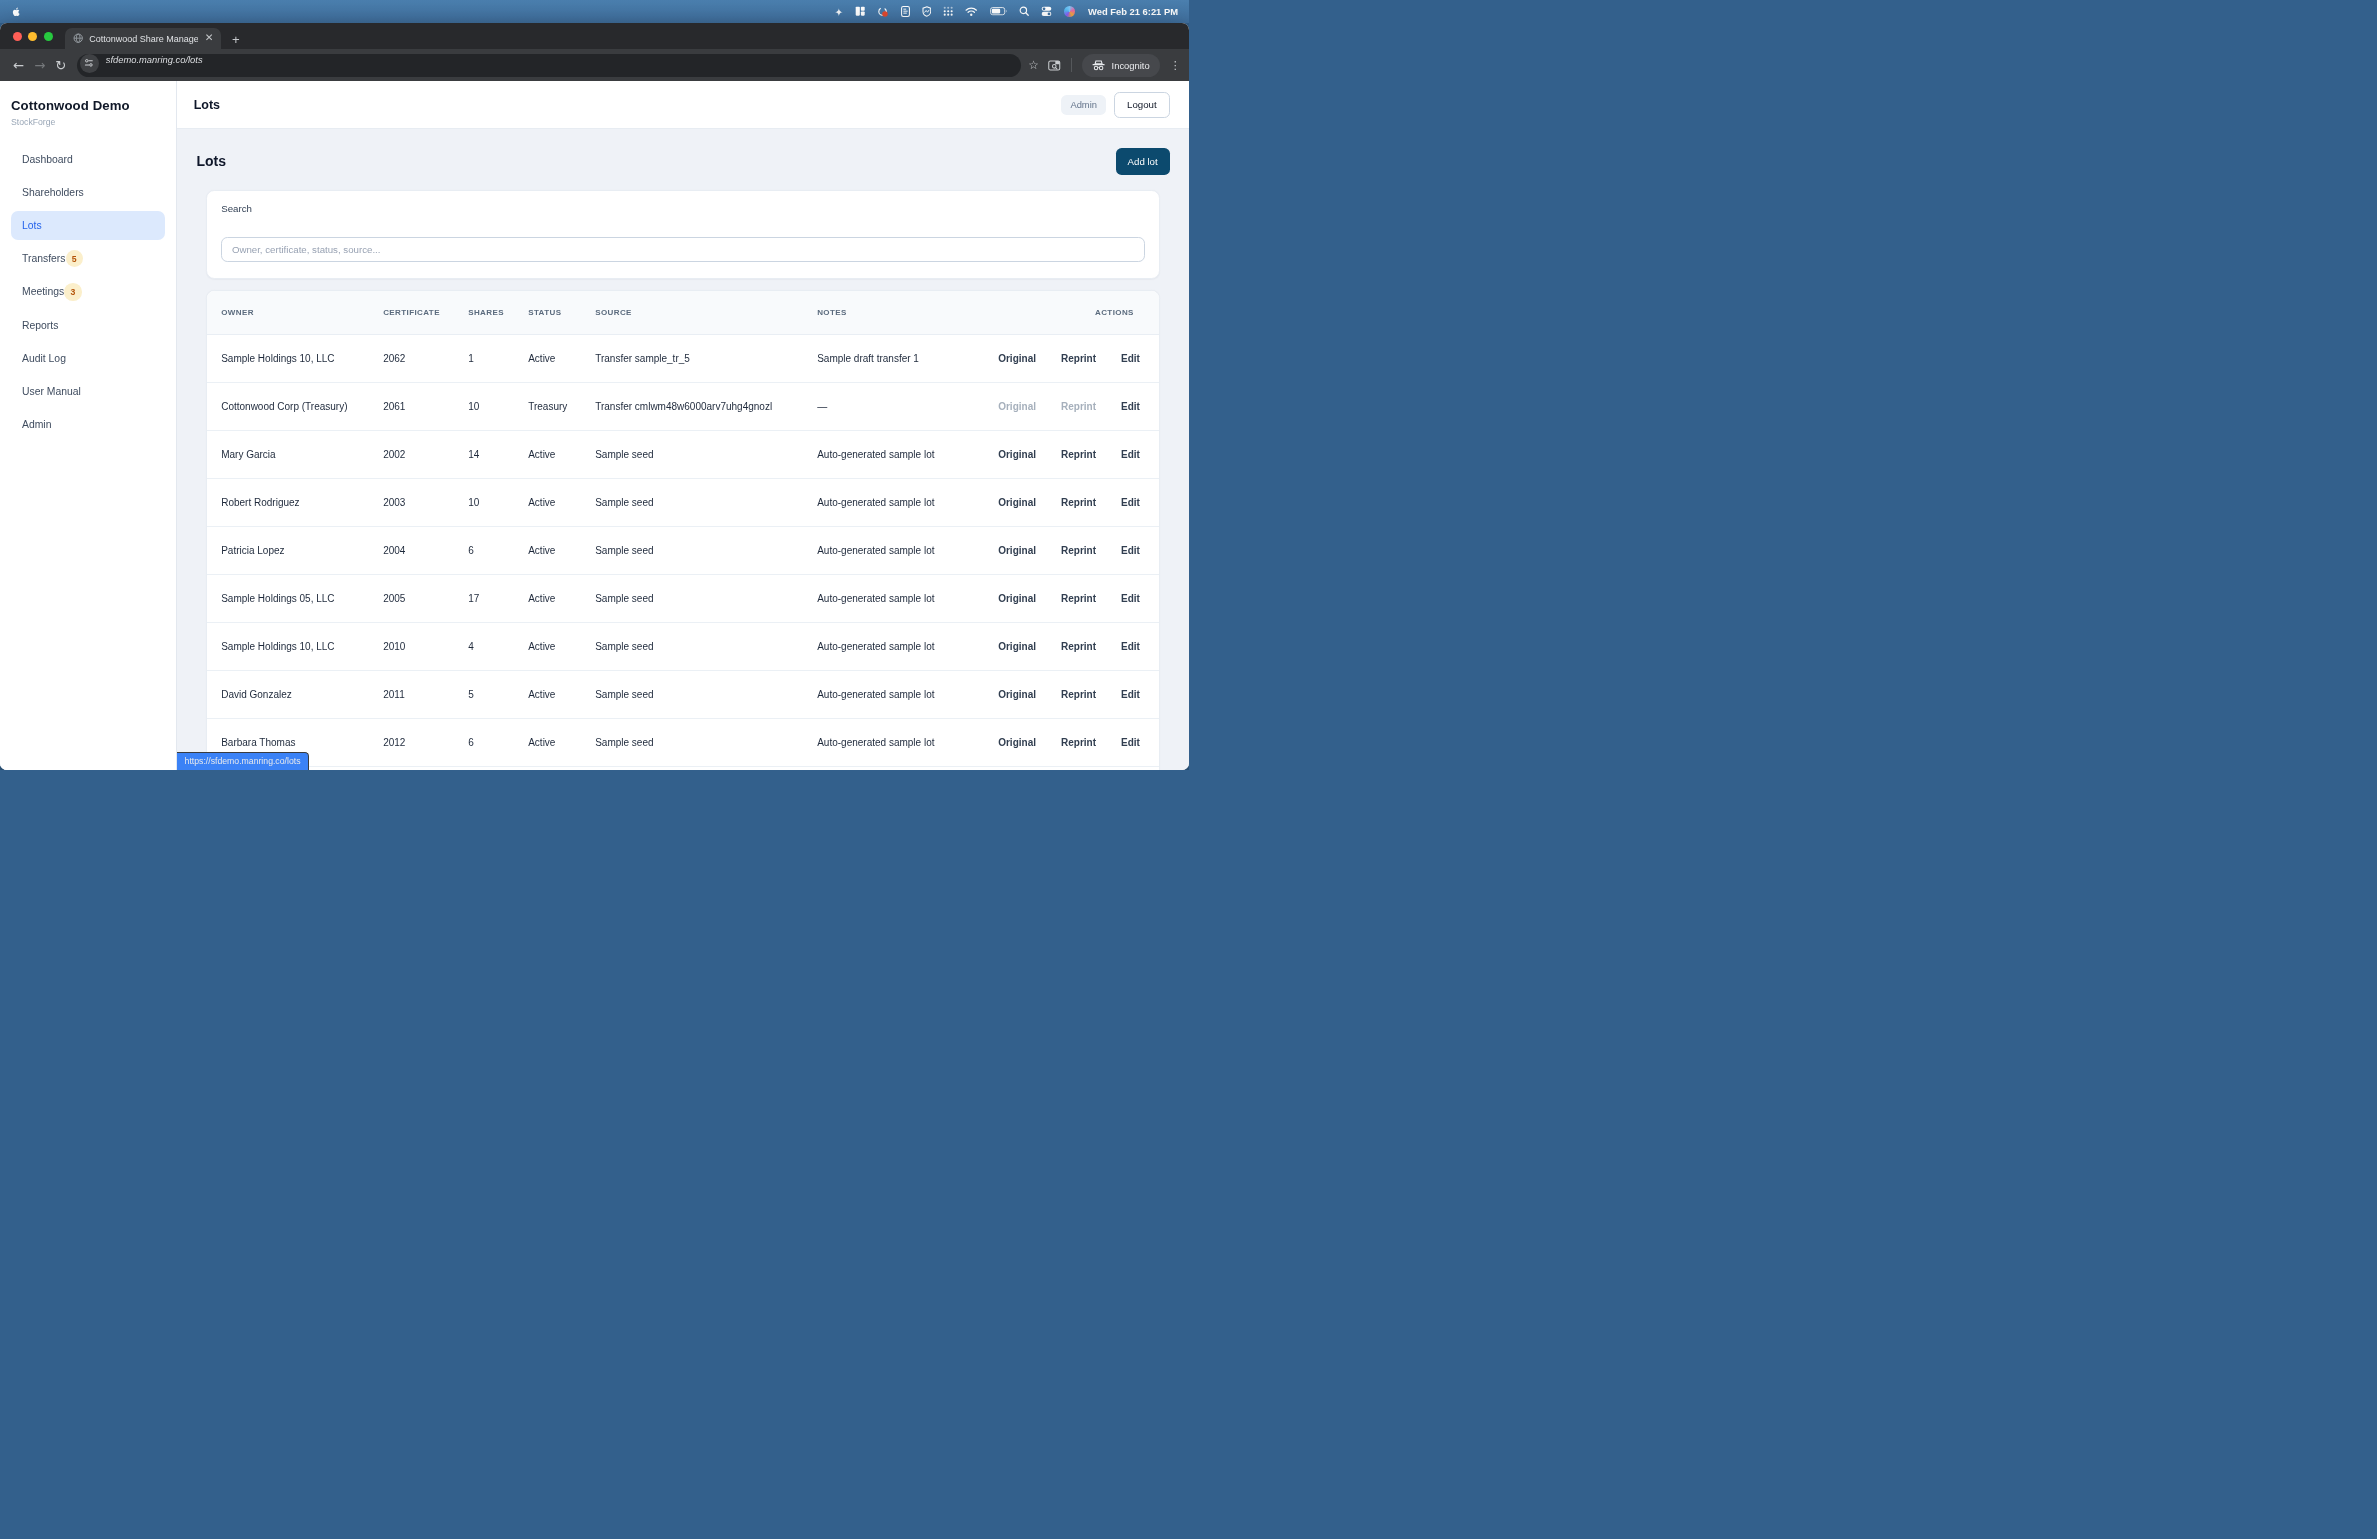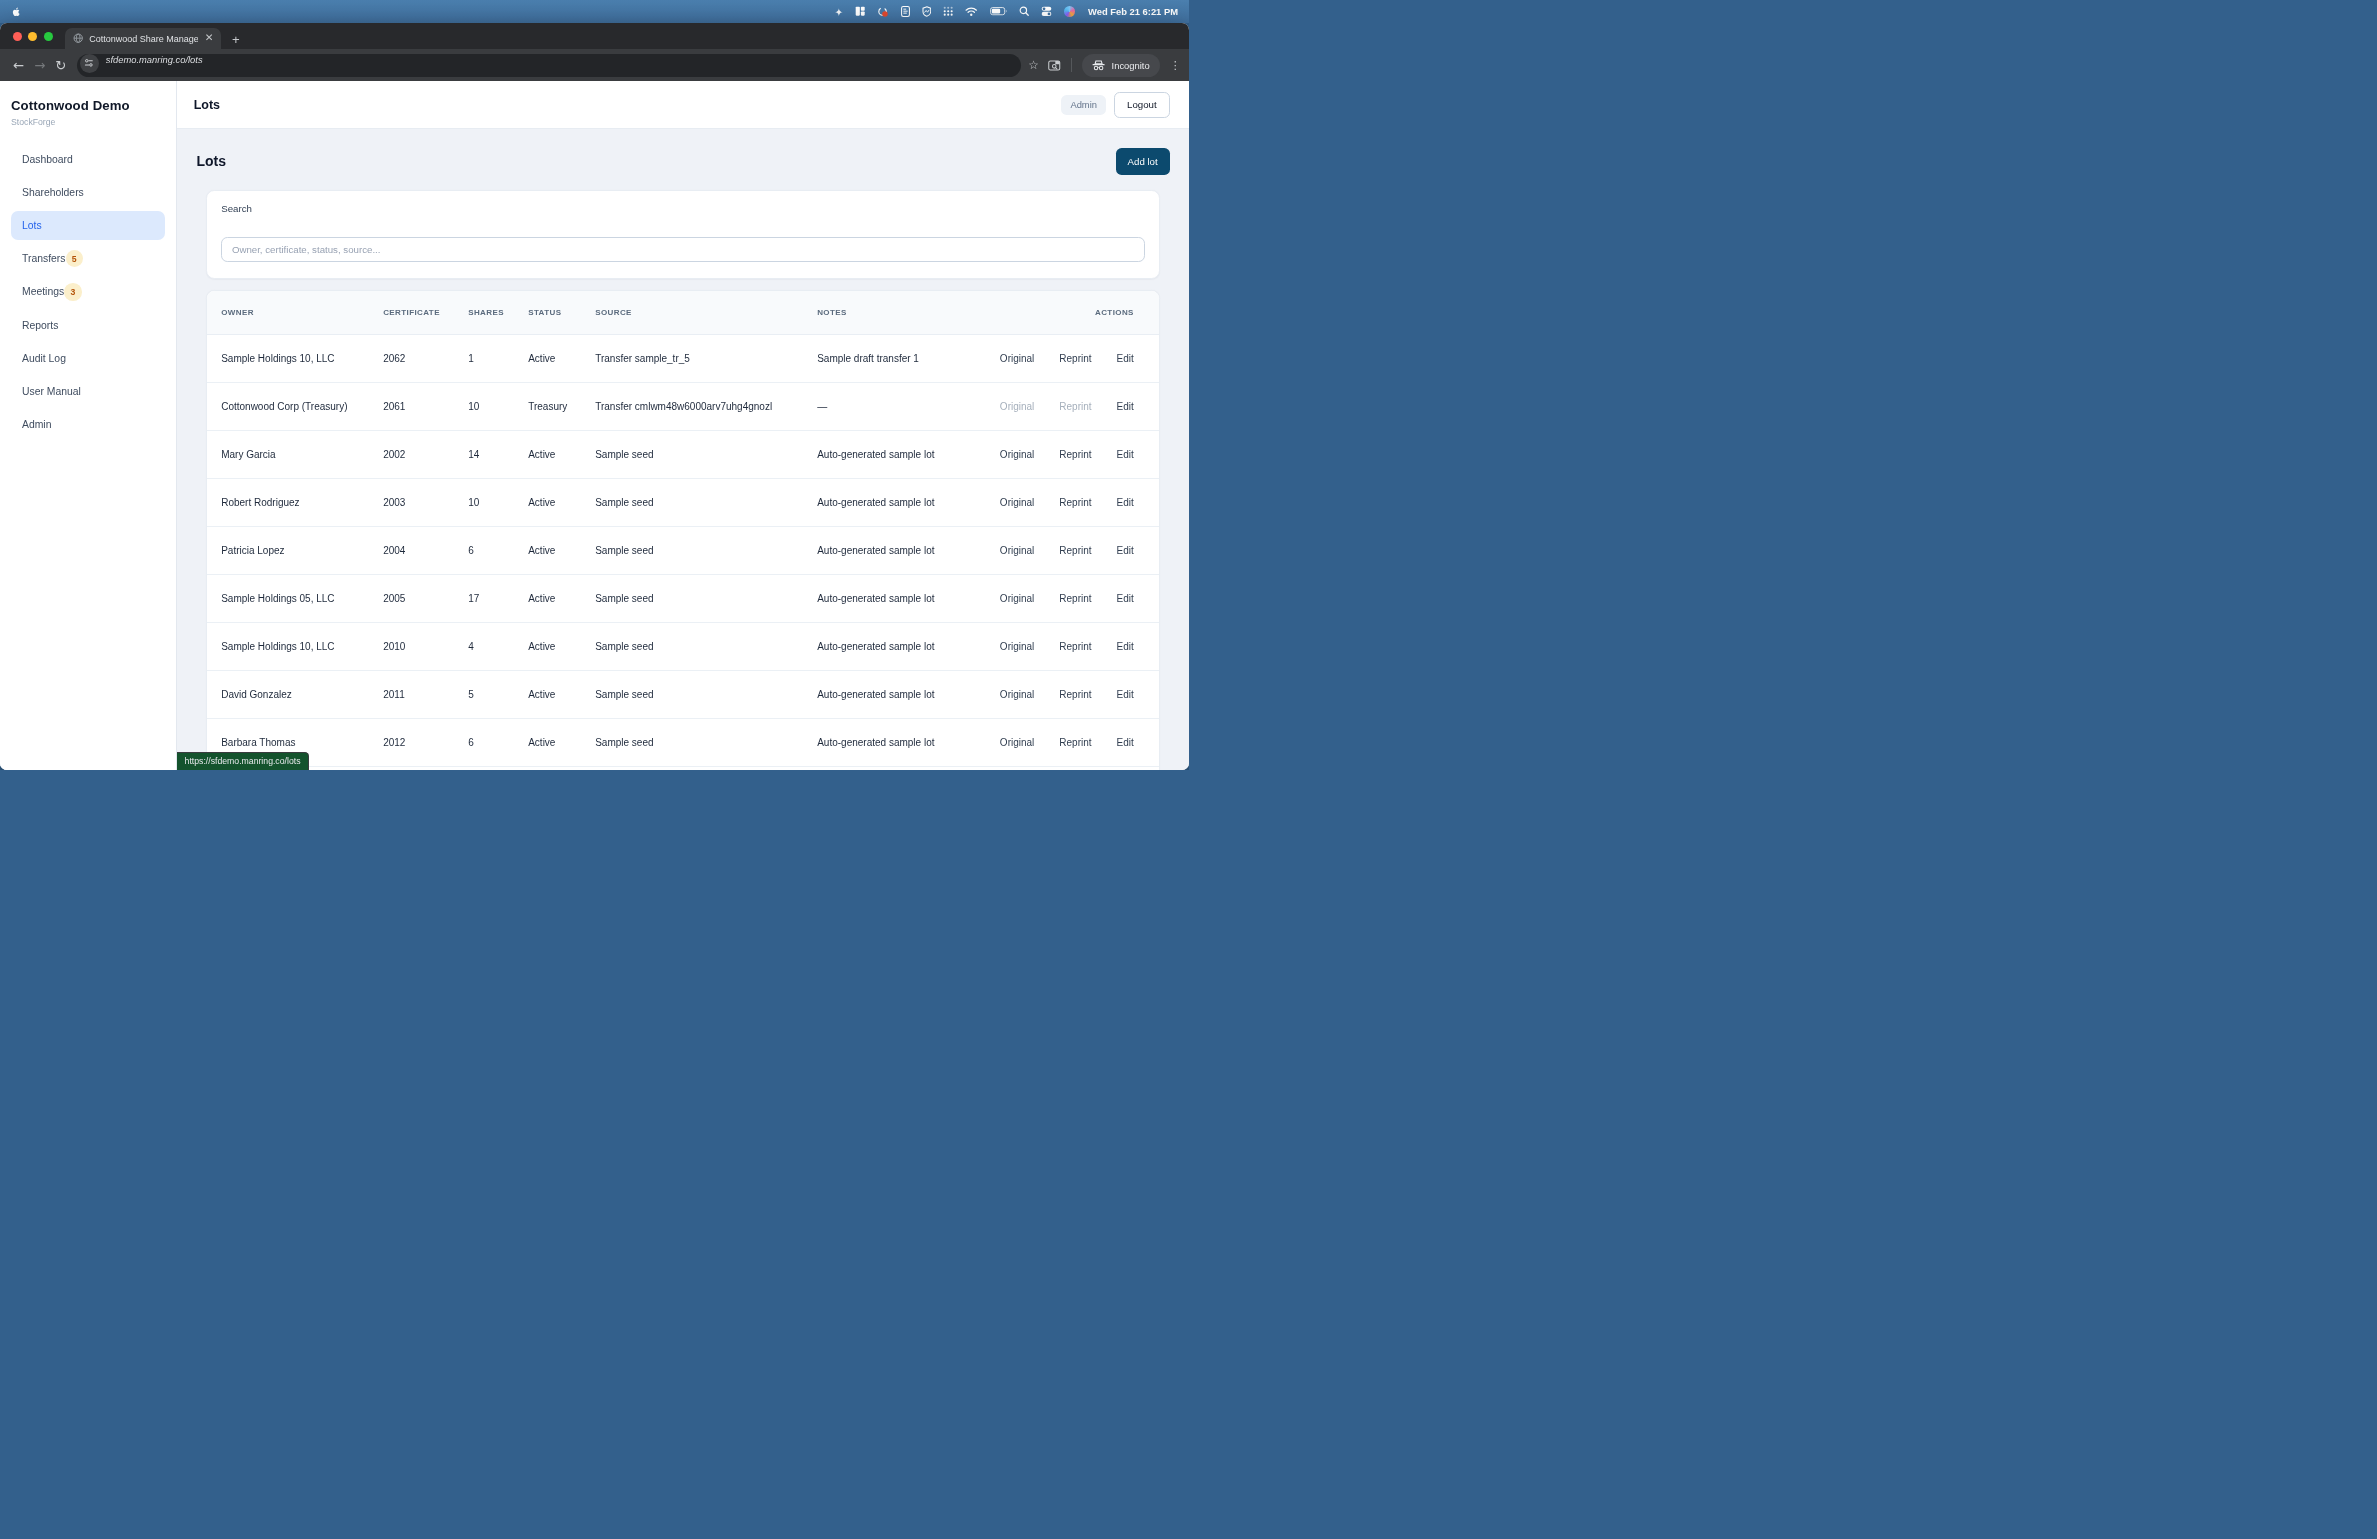--- a/index.html
+++ b/index.html
@@ -103,26 +103,26 @@
   .thead, .trow{
     display:grid;
     grid-template-columns:162px 85px 60px 67px 222px 181px 1fr;
     align-items:center; padding:0 14px;
   }
   .thead{ height:44px; background:#F8FAFC; border-bottom:0.7px solid #E9EEF4;
     color:#5B6B7E; font-size:8px; font-weight:700; letter-spacing:0.4px; }
   .th-actions{ text-align:right; padding-right:11px; }
   .trow{ height:48px; border-bottom:0.7px solid #EBF0F5; font-size:10px; color:#1E293B; background:#fff; }
   .cell{ white-space:nowrap; overflow:hidden; text-overflow:ellipsis; padding-right:7px; }
-  .actions{ display:flex; justify-content:flex-end; gap:25px; padding-right:11px; }
+  .actions{ display:flex; justify-content:flex-end; gap:25px; padding-right:11px;font-weight:bold; }
   .action-link{ color:#313E50; cursor:default; }
   .action-link.disabled{ color:#A6B0BC; }
 
   .status-tooltip{
-    position:absolute; left:0; bottom:0; background:#14532d; color:#E8EAED;
+    position:absolute; left:0; bottom:0; background:#3b82f6; color:#E8EAED;
     font-size:8.7px; padding:3.5px 7.6px 4.2px; border-radius:0 4.2px 0 0;
     border-top:0.7px solid #3A3C3F; border-right:0.7px solid #3A3C3F; z-index:5;text-align:center;
   }
 
   svg{ display:block; }
 </style>
 </head>
 <body>
 
 <div class="menubar">

